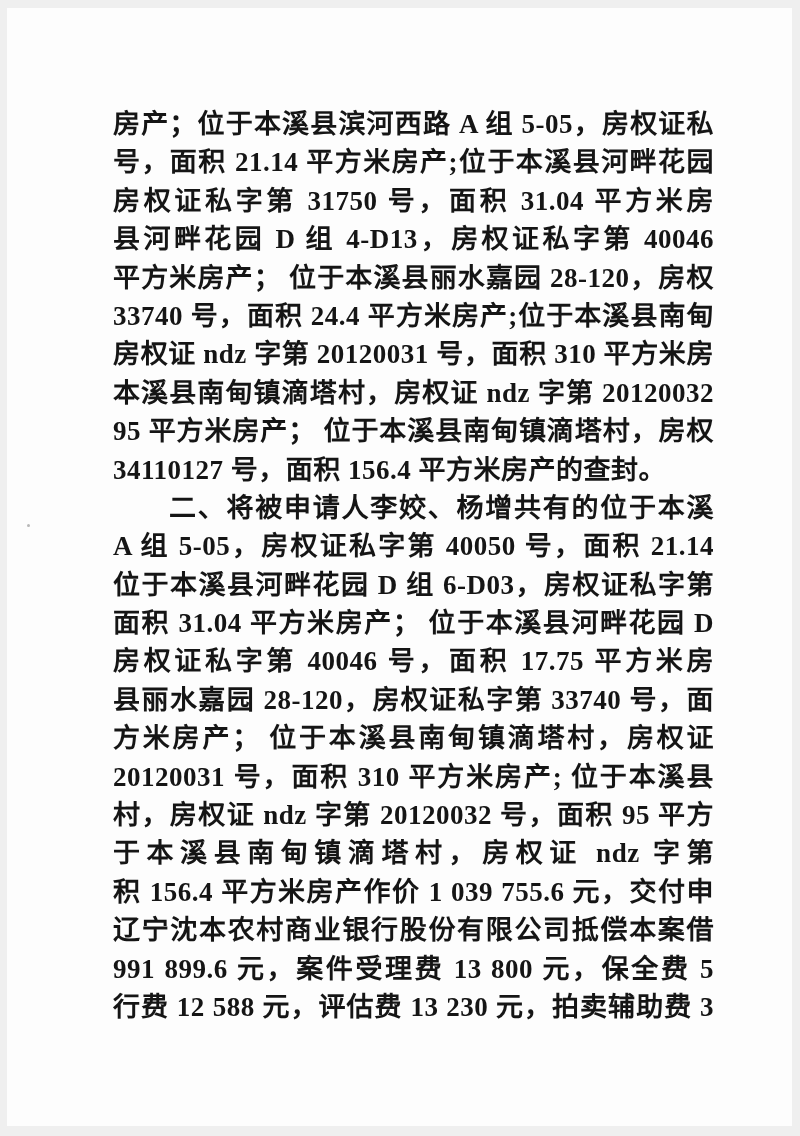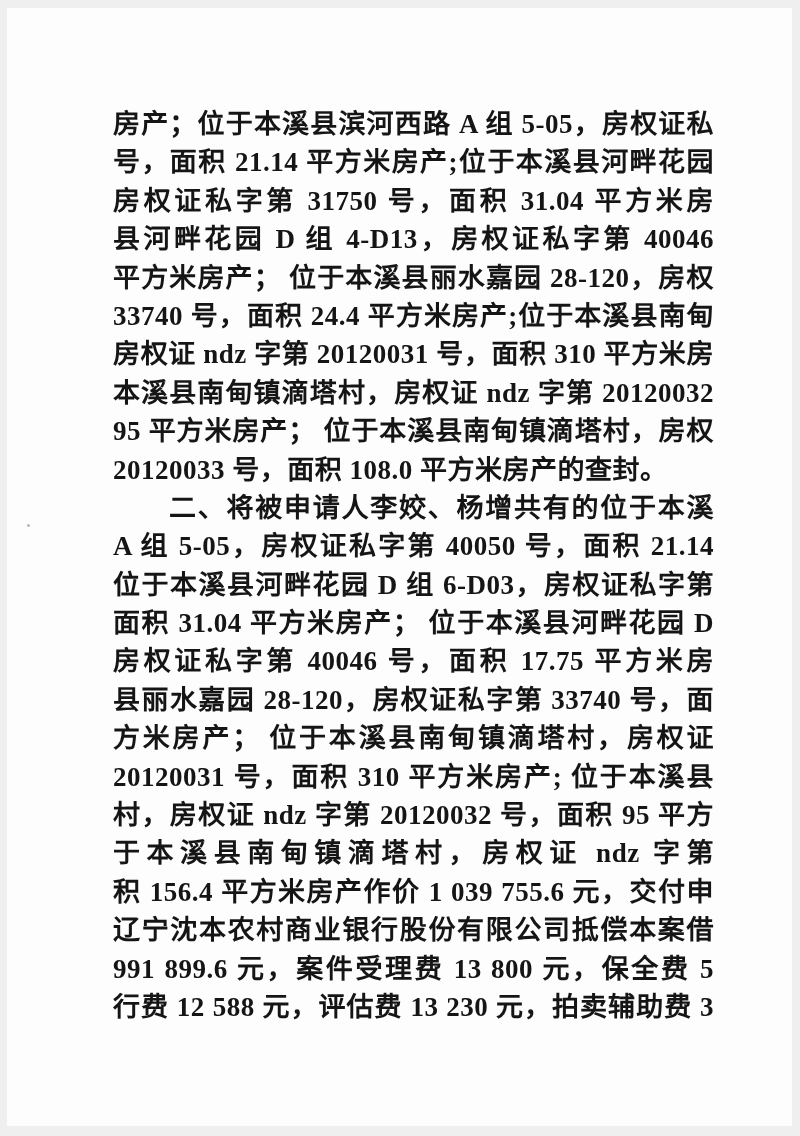--- a/index.html
+++ b/index.html
@@ -56,21 +56,21 @@
   <div class="textblock">
     <div class="line">房产；位于本溪县滨河西路 A 组 5-05，房权证私字第 40050</div>
     <div class="line">号，面积 21.14 平方米房产;位于本溪县河畔花园 D 组 6-D03，</div>
     <div class="line">房权证私字第 31750 号，面积 31.04 平方米房产； 位于本溪</div>
     <div class="line">县河畔花园 D 组 4-D13，房权证私字第 40046 号，面积 17.75</div>
     <div class="line">平方米房产； 位于本溪县丽水嘉园 28-120，房权证私字第</div>
     <div class="line">33740 号，面积 24.4 平方米房产;位于本溪县南甸镇滴塔村，</div>
     <div class="line">房权证 ndz 字第 20120031 号，面积 310 平方米房产； 位于</div>
     <div class="line">本溪县南甸镇滴塔村，房权证 ndz 字第 20120032 号，面积</div>
     <div class="line">95 平方米房产； 位于本溪县南甸镇滴塔村，房权证 ndz 字第</div>
-    <div class="line end">20120033 号，面积 108.0 平方米房产的查封。</div>
+    <div class="line end">34110127 号，面积 156.4 平方米房产的查封。</div>
     <div class="line indent">二、将被申请人李姣、杨增共有的位于本溪县滨河西路</div>
     <div class="line">A 组 5-05，房权证私字第 40050 号，面积 21.14 平方米房产；</div>
     <div class="line">位于本溪县河畔花园 D 组 6-D03，房权证私字第 31750 号，</div>
     <div class="line">面积 31.04 平方米房产； 位于本溪县河畔花园 D 组 4-D13，</div>
     <div class="line">房权证私字第 40046 号，面积 17.75 平方米房产； 位于本溪</div>
     <div class="line">县丽水嘉园 28-120，房权证私字第 33740 号，面积 24.4 平</div>
     <div class="line">方米房产； 位于本溪县南甸镇滴塔村，房权证 ndz 字第</div>
     <div class="line">20120031 号，面积 310 平方米房产; 位于本溪县南甸镇滴塔</div>
     <div class="line">村，房权证 ndz 字第 20120032 号，面积 95 平方米房产； 位</div>
     <div class="line">于本溪县南甸镇滴塔村，房权证 ndz 字第 20120033 号，面</div>

